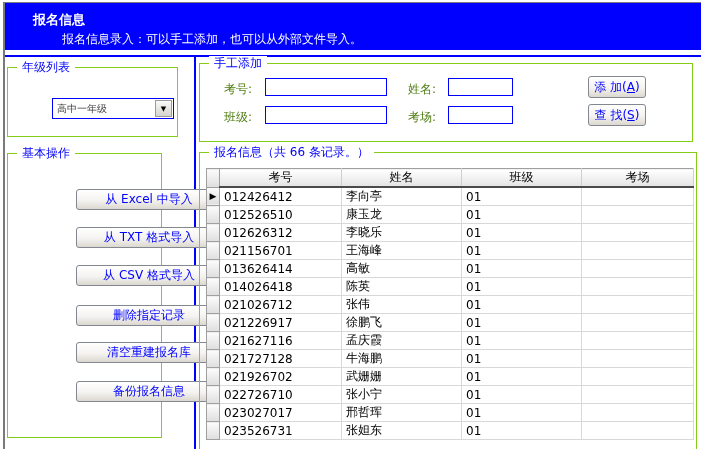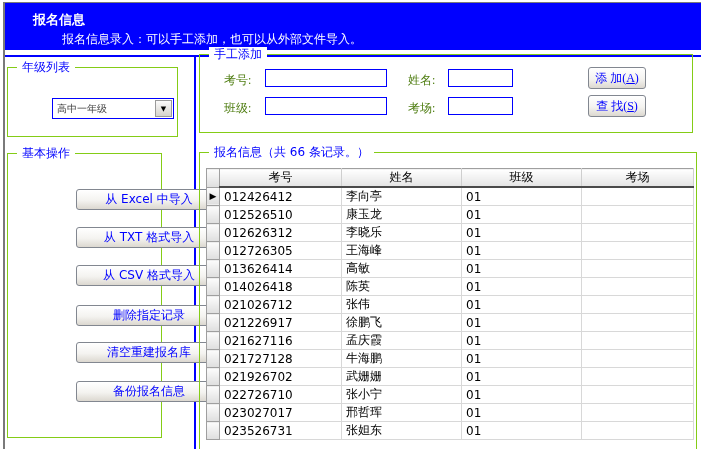--- a/index.html
+++ b/index.html
@@ -15,21 +15,21 @@
   .header .subtitle { position:absolute; left:57px; top:28px; color:#fff; font-size:12px; }
   .hr-blue { position:absolute; left:5px; top:55px; width:696px; height:2px; background:#0000FF; }
   .vline-right { position:absolute; left:194px; top:57px; width:2px; height:392px; background:#0000FF; }
 
   .gbox { position:absolute; border:1px solid #84cc16; }
   .gb-label { position:absolute; top:-8px; left:9px; background:#fff; color:#0000FF;
               font-size:12px; line-height:15px; padding:0 5px; white-space:nowrap; }
 
   #grade-box  { left:7px;   top:67px;  width:171px; height:70px; }
   #ops-box    { left:7px;   top:153px; width:155px; height:285px;padding-left:32px; }
-  #manual-box { left:199px; top:54px;  width:494px; height:79px;font-family:Liberation Serif, serif; }
+  #manual-box { left:199px; top:63px;  width:494px; height:79px; }
   #grid-box   { left:199px; top:152px; width:498px; height:300px; border-bottom:none; }
 
   .combo { position:absolute; left:44px; top:30px; width:122px; height:21px;
            border:1px solid #0000FF; background:#fff; }
   .combo .combo-text { position:absolute; left:4px; top:3px; color:#404040; font-size:10px; }
   .combo .combo-btn { position:absolute; right:1px; top:1px; width:17px; height:17px;
            background:linear-gradient(#fbfbfb,#d6d3cc); border:1px solid #9a9a9a;
            display:flex; align-items:center; justify-content:center; font-size:7px; color:#000; cursor:default; }
 
   .xp-btn { position:absolute; border:1px solid #828790; border-radius:3px;
@@ -158,21 +158,21 @@
   </tr>
           <tr>
     <td class="ind"></td>
     <td>012626312</td>
     <td>李晓乐</td>
     <td>01</td>
     <td></td>
   </tr>
           <tr>
     <td class="ind"></td>
-    <td>012726305</td>
+    <td>021156701</td>
     <td>王海峰</td>
     <td>01</td>
     <td></td>
   </tr>
           <tr>
     <td class="ind"></td>
     <td>013626414</td>
     <td>高敏</td>
     <td>01</td>
     <td></td>

